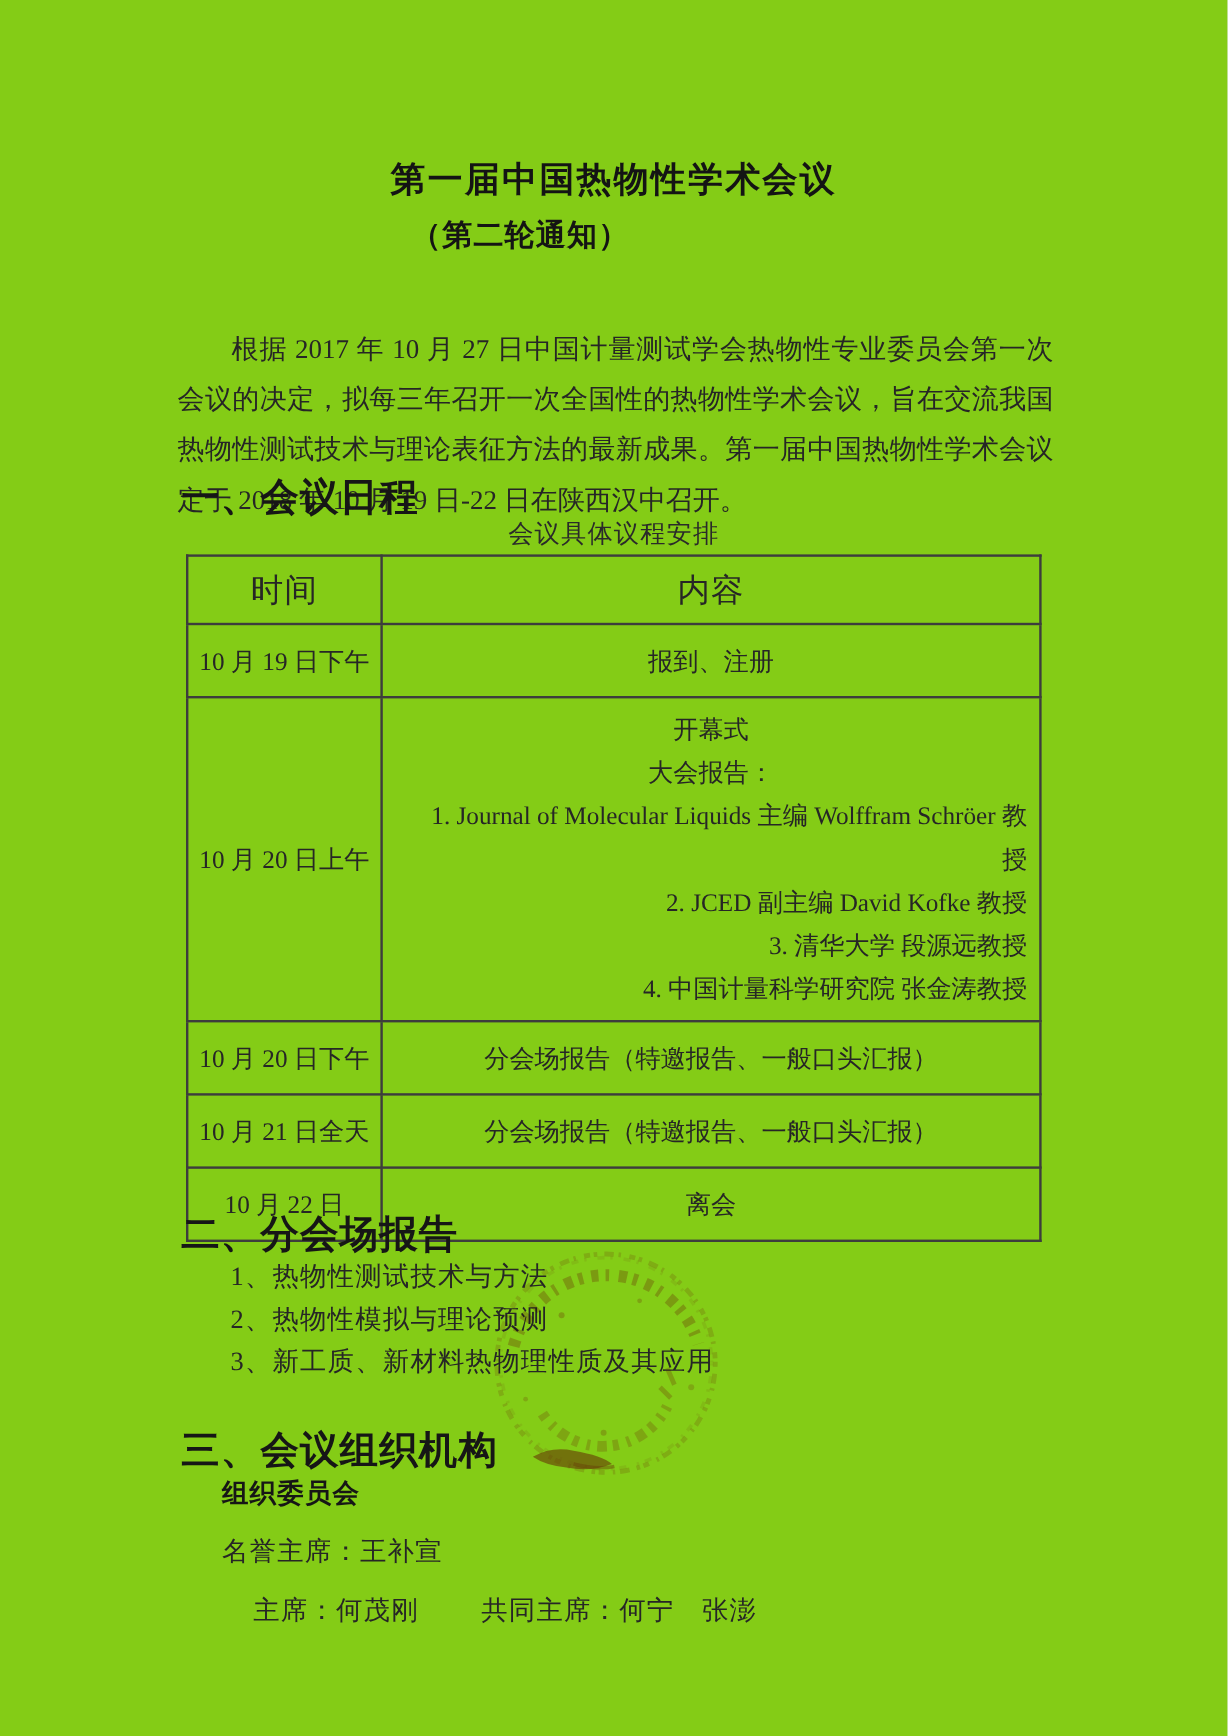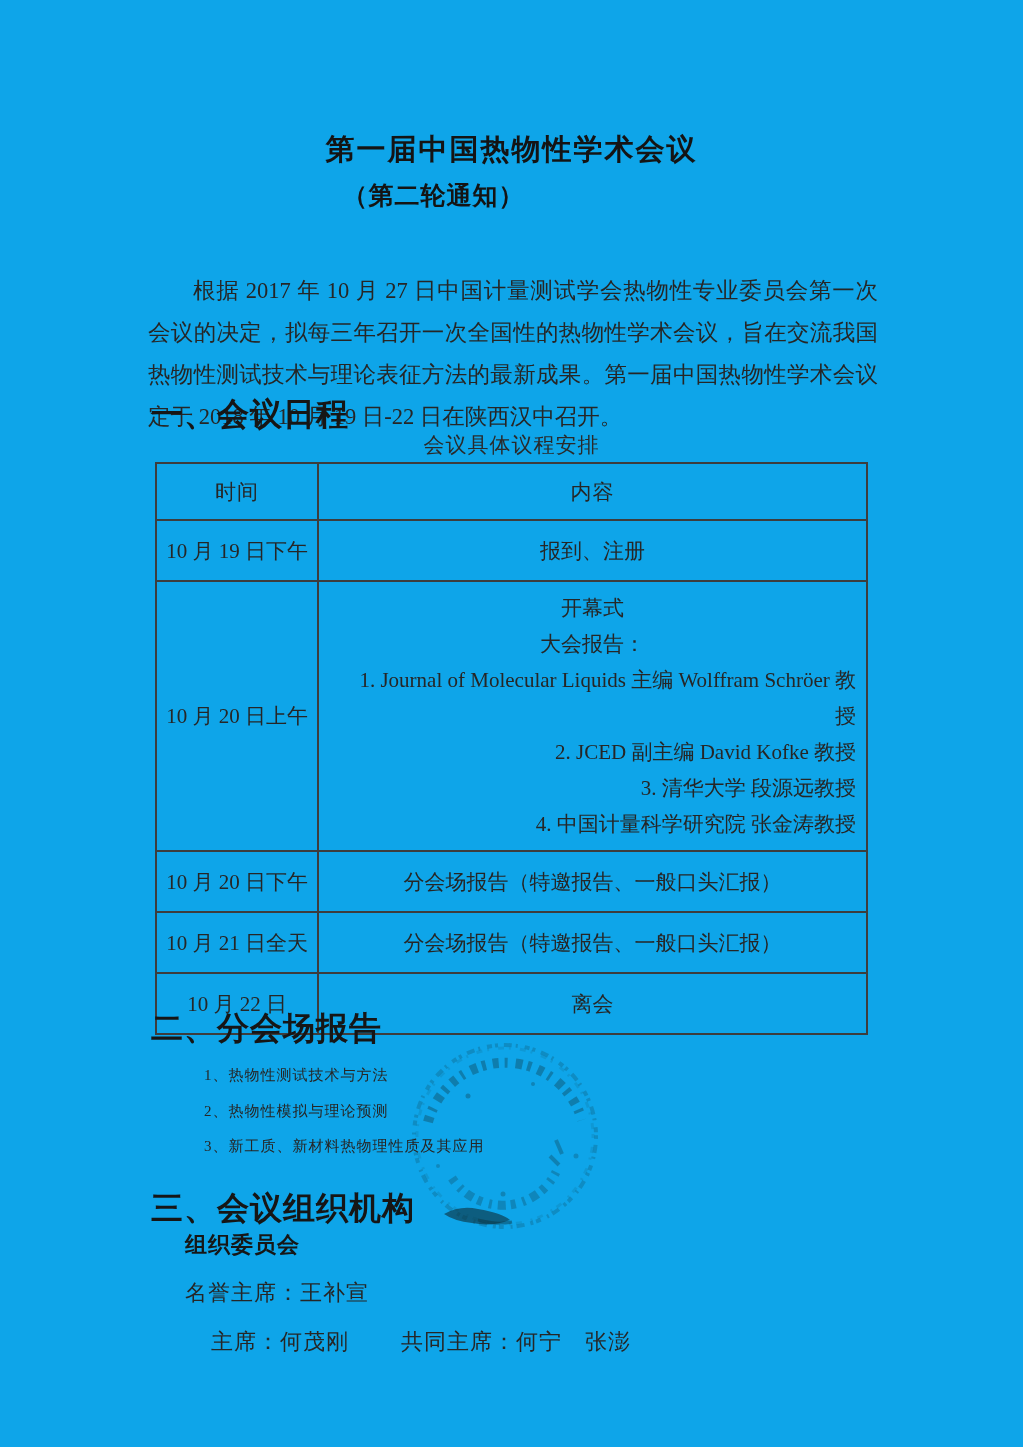--- a/index.html
+++ b/index.html
@@ -1,19 +1,19 @@
 <!DOCTYPE html>
 <html><head>
 <meta charset="utf-8">
 <style>
   html,body{margin:0;padding:0;background:#e8e8e8;}
   .page{
     position:relative;
     width:1023px;height:1447px;
-    background:#0ea5e9;
+    background:#84cc16;
     margin:0 auto;
     overflow:hidden;
     font-family:"Liberation Serif","DejaVu Serif",serif;
     color:#1f1f1f;
   }
   .abs{position:absolute;}
   .doc-title{
     top:130px;left:0;width:1023px;text-align:center;
     font-family:"Liberation Sans","DejaVu Sans",sans-serif;
     font-weight:700;font-size:29px;letter-spacing:2px;color:#141414;
@@ -42,30 +42,30 @@
   table.schedule{
     top:462px;left:155px;width:713px;
     border-collapse:collapse;table-layout:fixed;
     font-size:21px;color:#262626;
   }
   table.schedule th,table.schedule td{
     border:2px solid #3d3d3d;
     text-align:center;vertical-align:middle;
     font-weight:normal;
   }
-  table.schedule th{height:53px;font-size:21px;letter-spacing:1px;}
+  table.schedule th{height:53px;font-size:27px;letter-spacing:1px;}
   col.c-time{width:162px;}
   td.cell-time{height:55px;padding:2px 4px;}
   td.cell-content{padding:8px 10px;}
   .line{line-height:36px;}
   .line.center{text-align:center;}
   .line.left{text-align:right;padding-left:28px;}
   ul.topics{
-    top:1046px;left:192px;margin:12px;padding:0;list-style:none;
-    font-size:15px;color:#262626;
+    top:1046px;left:192px;margin:0;padding:0;list-style:none;
+    font-size:22px;color:#262626;
   }
   ul.topics li{line-height:35.5px;letter-spacing:1px;}
   .committee-title{
     top:1230px;left:185px;
     font-family:"Liberation Sans","DejaVu Sans",sans-serif;
     font-weight:700;font-size:22px;color:#161616;letter-spacing:1px;
   }
   .org-line{font-size:22px;color:#262626;letter-spacing:1px;white-space:pre;}
   .org-honorary{top:1266px;left:185px;margin-top:12px;}
   .org-chairs{top:1301px;left:185px;}

